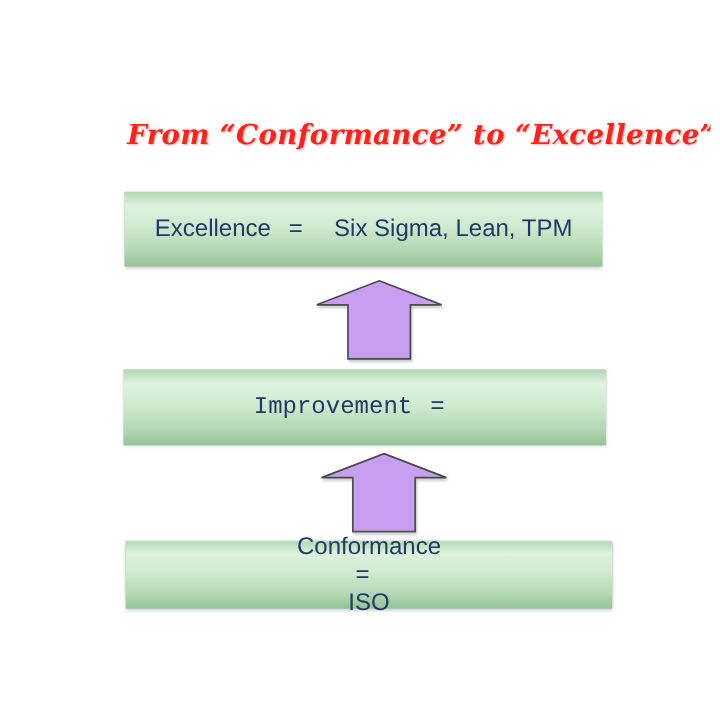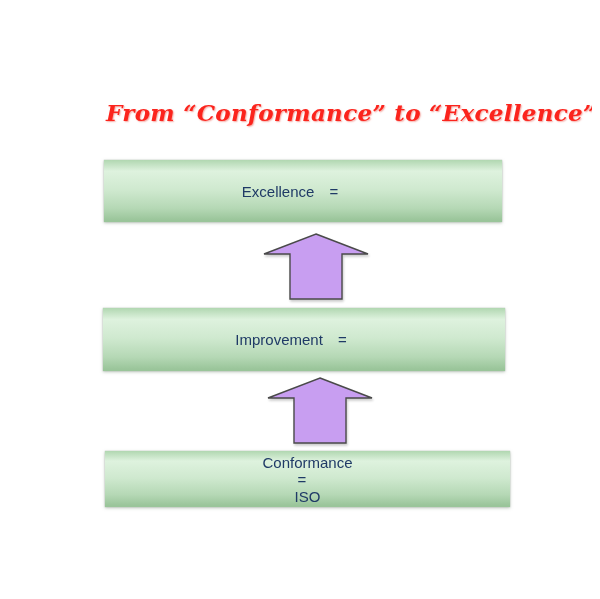--- a/index.html
+++ b/index.html
@@ -28,33 +28,33 @@
     color: var(--title-red, #fb241d);
     text-shadow: 1px 1px 1.5px rgba(235, 100, 90, 0.55);
     white-space: nowrap;
   }
   .bar {
     position: absolute;
     display: flex;
     align-items: center;
     justify-content: center;
     white-space: nowrap;
-    font-size: 15px;
+    font-size: 20px;
     color: var(--bar-text, #1f3a66);
     background: linear-gradient(180deg,
       var(--bar-green-edge, #b1d7b1) 0%,
       var(--bar-green-light, #def2de) 18%,
       #cfe9cf 48%,
       #b5d8b5 78%,
       var(--bar-green-dark, #9ac59a) 97%);
     box-shadow: 0 1px 3px rgba(130, 150, 130, 0.55), 0 0 1px rgba(120, 140, 120, 0.6);
   }
   .bar .eq { margin: 0 26px 0 15px; }
   .bar-1 { left: 104px; top: 160px; width: 398px; height: 62px; }
-  .bar-2 { left: 103px; top: 308px; width: 402px; height: 63px; }
+  .bar-2 { left: 103px; top: 308px; width: 402px; height: 63px; font-family: Liberation Mono, monospace; }
   .bar-3 { left: 105px; top: 451px; width: 405px; height: 56px; flex-direction: column; }
   .arrow {
     position: absolute;
     filter: drop-shadow(1px 2px 1px rgba(110, 110, 110, 0.35));
   }
   .arrow polygon {
     fill: var(--arrow-fill, #c89ef1);
     stroke: var(--arrow-stroke, #4a4a4a);
     stroke-width: 1.4;
     stroke-linejoin: miter;
@@ -65,20 +65,21 @@
 </head>
 <body>
 
 <div class="slide">
 
   <h1 class="title">From “Conformance”  to “Excellence”</h1>
 
   <div class="bar bar-1">
     <span>Excellence</span>
     <span class="eq">=</span>
+    <span>Six Sigma, Lean, TPM</span>
   </div>
 
   <svg class="arrow arrow-1" width="106" height="67" viewBox="0 0 106 67">
     <polygon points="53,1 105,21 79,21 79,66 27,66 27,21 1,21"></polygon>
   </svg>
 
   <div class="bar bar-2">
     <span>Improvement</span>
     <span class="eq">=</span>
   </div>

